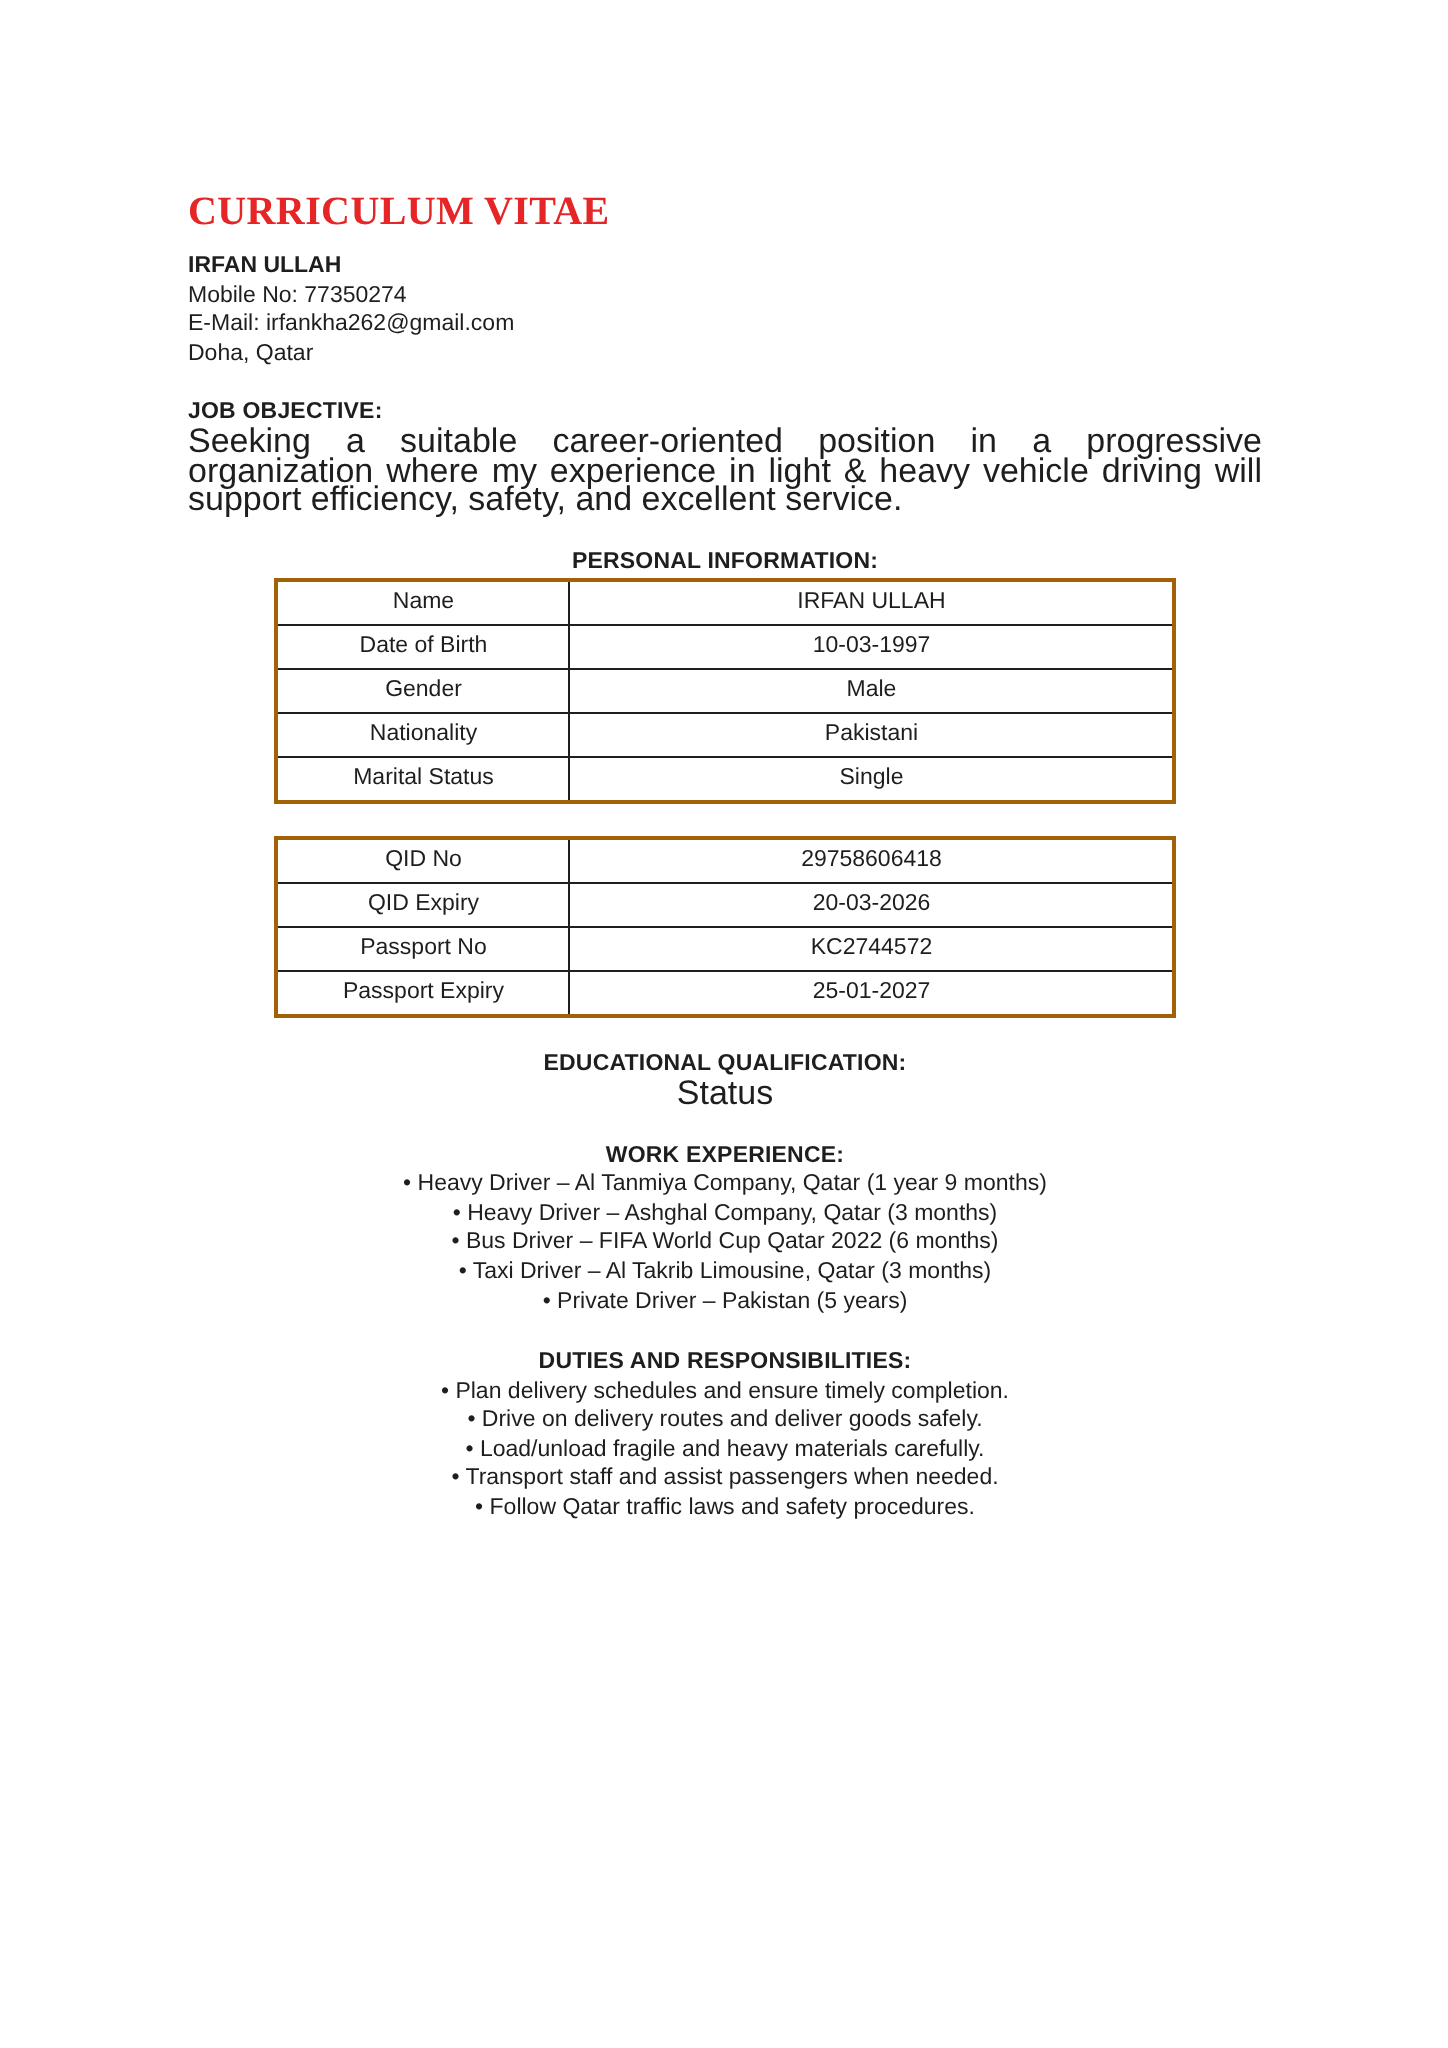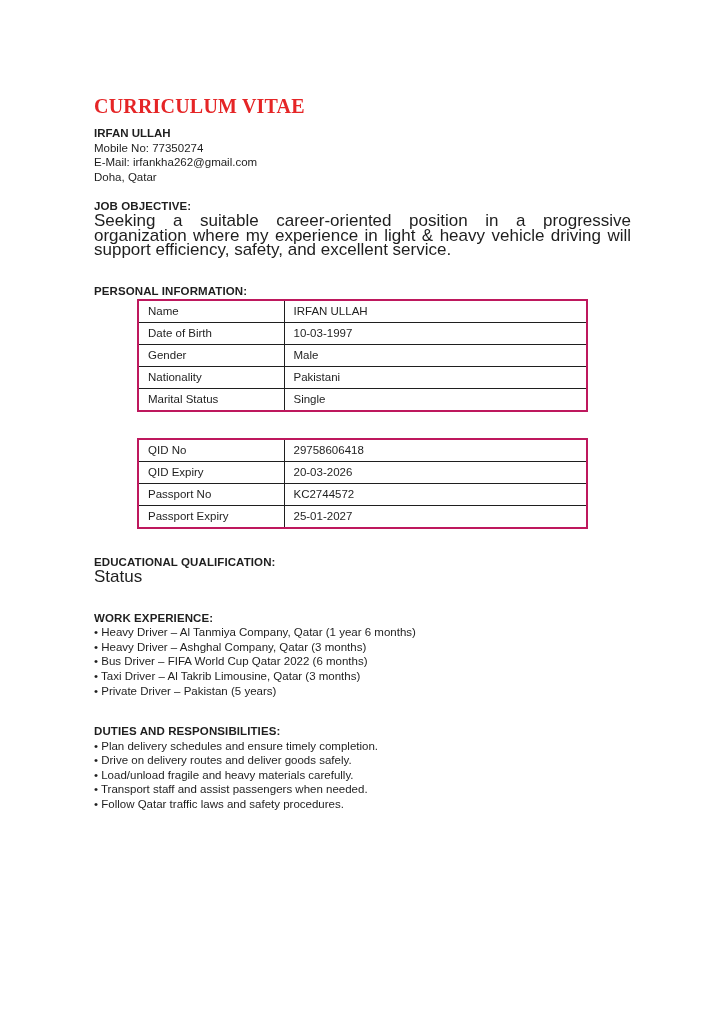--- a/index.html
+++ b/index.html
@@ -29,28 +29,28 @@
   .body-text { font-size: 17px; line-height: 14.6px; }
   .contact-line { font-size: 11.5px; line-height: 14.6px; }
   .bold { font-weight: bold; }
   .section-heading {
     font-size: 11.5px;
     line-height: 14.6px;
     font-weight: bold;
     letter-spacing: 0.1px;
   }
   .section { margin-top: 15px; }
-  .section.gap-lg { margin-top: 26px; }
+  .section.gap-lg { margin-top: 16px; text-align: center; }
   .justified { text-align: justify; }
   table.detail-table {
     border-collapse: collapse;
     margin-left: 43px;
     margin-top: 1px;
     width: 451px;
-    border: 2px solid #be185d;
+    border: 2px solid #a16207;
     table-layout: fixed;
   }
   table.detail-table td {
     border: 1px solid #1f1f1f;
     font-size: 11.5px;
     line-height: 15px;
     padding: 3px 8px 3px 9px;
     height: 21px;
     vertical-align: middle;
   }
@@ -127,21 +127,21 @@
     </table>
   </div>
 
   <div class="section gap-lg">
     <div class="section-heading">EDUCATIONAL QUALIFICATION:</div>
     <div class="body-text">Status</div>
   </div>
 
   <div class="section gap-lg">
     <div class="section-heading">WORK EXPERIENCE:</div>
-    <div class="list-item">• Heavy Driver – Al Tanmiya Company, Qatar (1 year 6 months)</div>
+    <div class="list-item">• Heavy Driver – Al Tanmiya Company, Qatar (1 year 9 months)</div>
     <div class="list-item">• Heavy Driver – Ashghal Company, Qatar (3 months)</div>
     <div class="list-item">• Bus Driver – FIFA World Cup Qatar 2022 (6 months)</div>
     <div class="list-item">• Taxi Driver – Al Takrib Limousine, Qatar (3 months)</div>
     <div class="list-item">• Private Driver – Pakistan (5 years)</div>
   </div>
 
   <div class="section gap-lg">
     <div class="section-heading">DUTIES AND RESPONSIBILITIES:</div>
     <div class="list-item">• Plan delivery schedules and ensure timely completion.</div>
     <div class="list-item">• Drive on delivery routes and deliver goods safely.</div>

